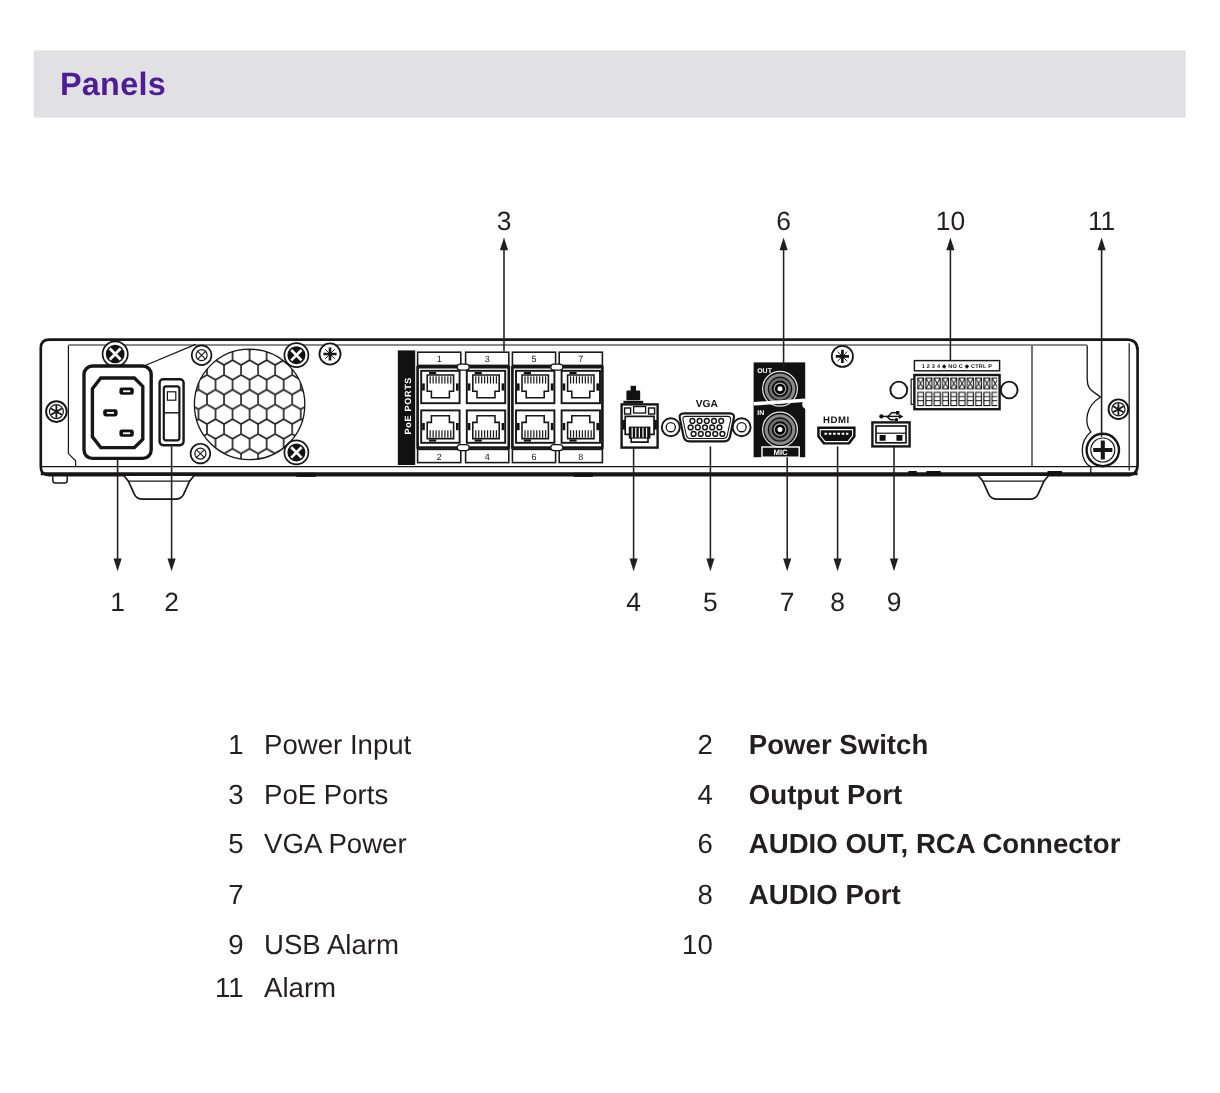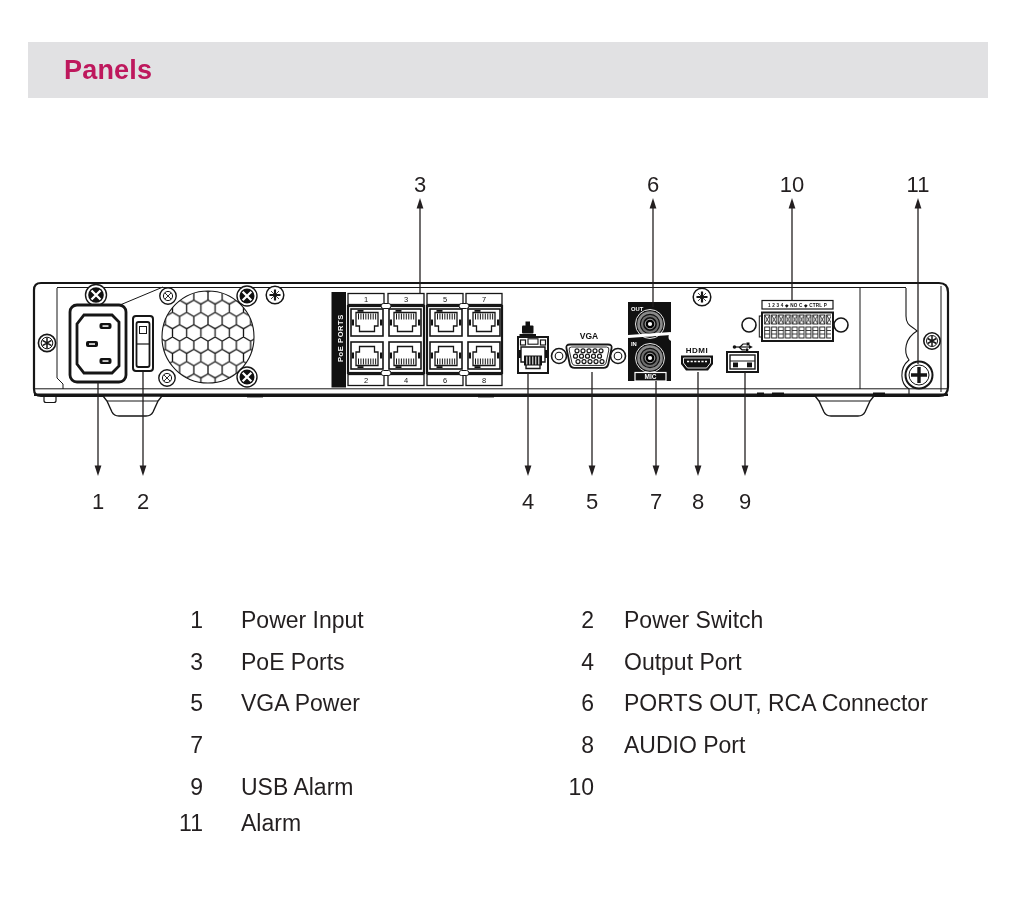--- a/index.html
+++ b/index.html
@@ -5,31 +5,31 @@
   html,body{margin:0;padding:0;background:#ffffff;}
   body{
     position:relative;width:1017px;height:911px;
     font-family:"Liberation Sans", sans-serif;color:#231f20;overflow:hidden;
   }
   .header-bar{
     position:absolute;left:28px;top:42px;width:960px;height:56px;
     background:#e1e1e3;display:flex;align-items:center;
   }
   .header-bar .title{
-    margin-left:36px;font-size:27px;font-weight:700;color:#be185d;letter-spacing:.2px;
+    margin-left:22px;font-size:27px;font-weight:700;color:#4c1d95;letter-spacing:.2px;
   }
   svg text{font-family:"Liberation Sans", sans-serif;}
   .callout-num{font-size:22px;fill:#231f20;}
   .legend{position:absolute;left:0;top:0;width:1017px;height:911px;pointer-events:none;}
   .legend-row{position:absolute;left:0;width:100%;height:30px;font-size:23px;line-height:30px;white-space:nowrap;}
   .legend-row span{position:absolute;display:block;}
   .ln{left:150px;width:53px;text-align:right;}
-  .ll{left:241px;}
+  .ll{left:220px;}
   .rn{left:538px;width:56px;text-align:right;}
-  .rl{left:624px;}
+  .rl{left:624px;font-weight:bold;}
 </style>
 </head>
 <body>
 
 <div class="header-bar">
   <span class="title">Panels</span>
 </div>
 
 <svg style="position:absolute;left:0;top:0;" width="1017" height="580" viewBox="0 0 1017 580">
   <defs>
@@ -383,21 +383,21 @@
   <div class="legend-row" style="top:647px;">
     <span class="ln">3</span>
     <span class="ll">PoE Ports</span>
     <span class="rn">4</span>
     <span class="rl">Output Port</span>
   </div>
   <div class="legend-row" style="top:688px;">
     <span class="ln">5</span>
     <span class="ll">VGA Power</span>
     <span class="rn">6</span>
-    <span class="rl">PORTS OUT, RCA Connector</span>
+    <span class="rl">AUDIO OUT, RCA Connector</span>
   </div>
   <div class="legend-row" style="top:730px;">
     <span class="ln">7</span>
     <span class="rn">8</span>
     <span class="rl">AUDIO Port</span>
   </div>
   <div class="legend-row" style="top:772px;">
     <span class="ln">9</span>
     <span class="ll">USB Alarm</span>
     <span class="rn">10</span>

